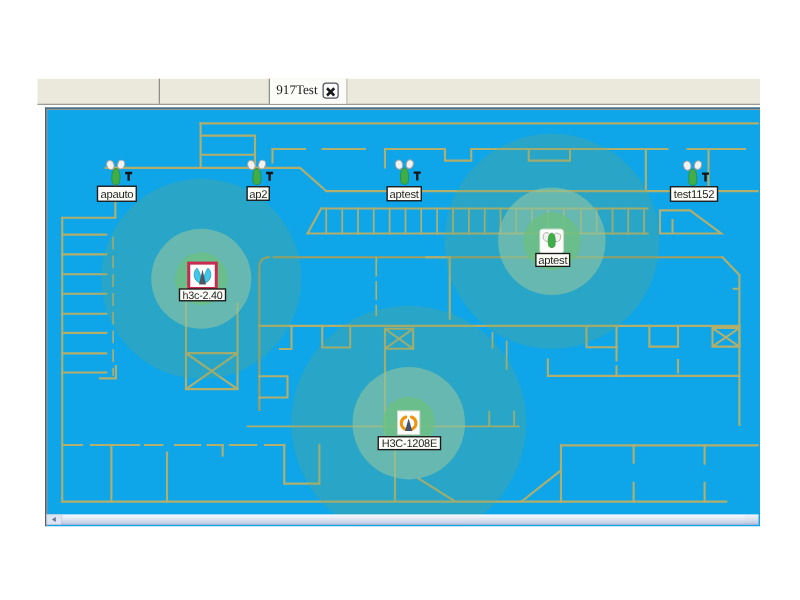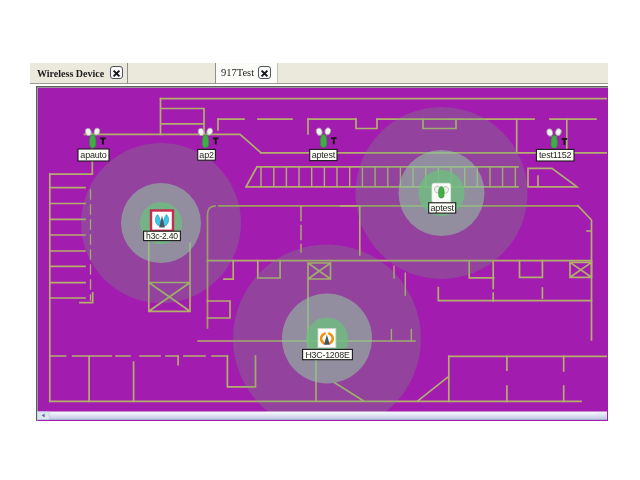--- a/index.html
+++ b/index.html
@@ -3,36 +3,27 @@
 <meta charset="utf-8">
 <style>
 html,body{margin:0;padding:0;background:#fff;width:640px;height:480px;overflow:hidden;}
 *{box-sizing:border-box;}
 body{font-family:"Liberation Sans",sans-serif;position:relative;}
 .tabbar{position:absolute;left:30px;top:63px;width:578px;height:21px;background:#ebe9dc;border-bottom:1px solid #9b9b94;}
 .tab{position:absolute;top:0;height:20px;}
 .tabtxt{font-family:"Liberation Serif",serif;font-weight:bold;font-size:10px;color:#1c1c1c;letter-spacing:0px;white-space:nowrap;}
 .xbtn{position:absolute;width:13px;height:13px;top:3px;border:1px solid #4d545e;border-radius:3px;background:#fbfbf9;color:#111;font-weight:bold;font-size:9px;line-height:11px;text-align:center;font-family:"Liberation Sans",sans-serif;}
 .sep{position:absolute;top:0;width:1px;height:20px;background:#8f8f88;}
-.content{position:absolute;left:36px;top:86px;width:572px;height:335px;border-top:1px solid #5f5f5f;border-left:1px solid #5f5f5f;box-shadow:inset 1px 1px 0 #989898;background:#a21caf;}
+.content{position:absolute;left:36px;top:86px;width:572px;height:335px;border-top:1px solid #5f5f5f;border-left:1px solid #5f5f5f;box-shadow:inset 1px 1px 0 #989898;background:#0ea5e9;}
 </style>
 </head>
 <body>
 
 <div class="tabbar">
 
- <div class="tab" style="left:0;width:97px;">
-   <span class="tabtxt" style="position:absolute;left:7px;top:4.5px;">Wireless Device</span>
-
-   <div class="xbtn" style="left:80px;">
-        <svg width="11" height="11" style="display:block;margin:1px auto 0;">
-          <path d="M2.6,2.6 L8.4,8.4 M8.4,2.6 L2.6,8.4" stroke="#16191d" stroke-width="2"></path>
-        </svg>
-      </div>
- </div>
 
  <div class="sep" style="left:97px;"></div>
 
 
  <div class="sep" style="left:185px;"></div>
 
  <div class="tab" style="left:186px;width:61px;background:#fbfbf8;">
    <span class="tabtxt" style="position:absolute;left:5px;top:4px;font-weight:normal;font-size:10.5px;">917Test</span>
 
    <div class="xbtn" style="left:42px;">

